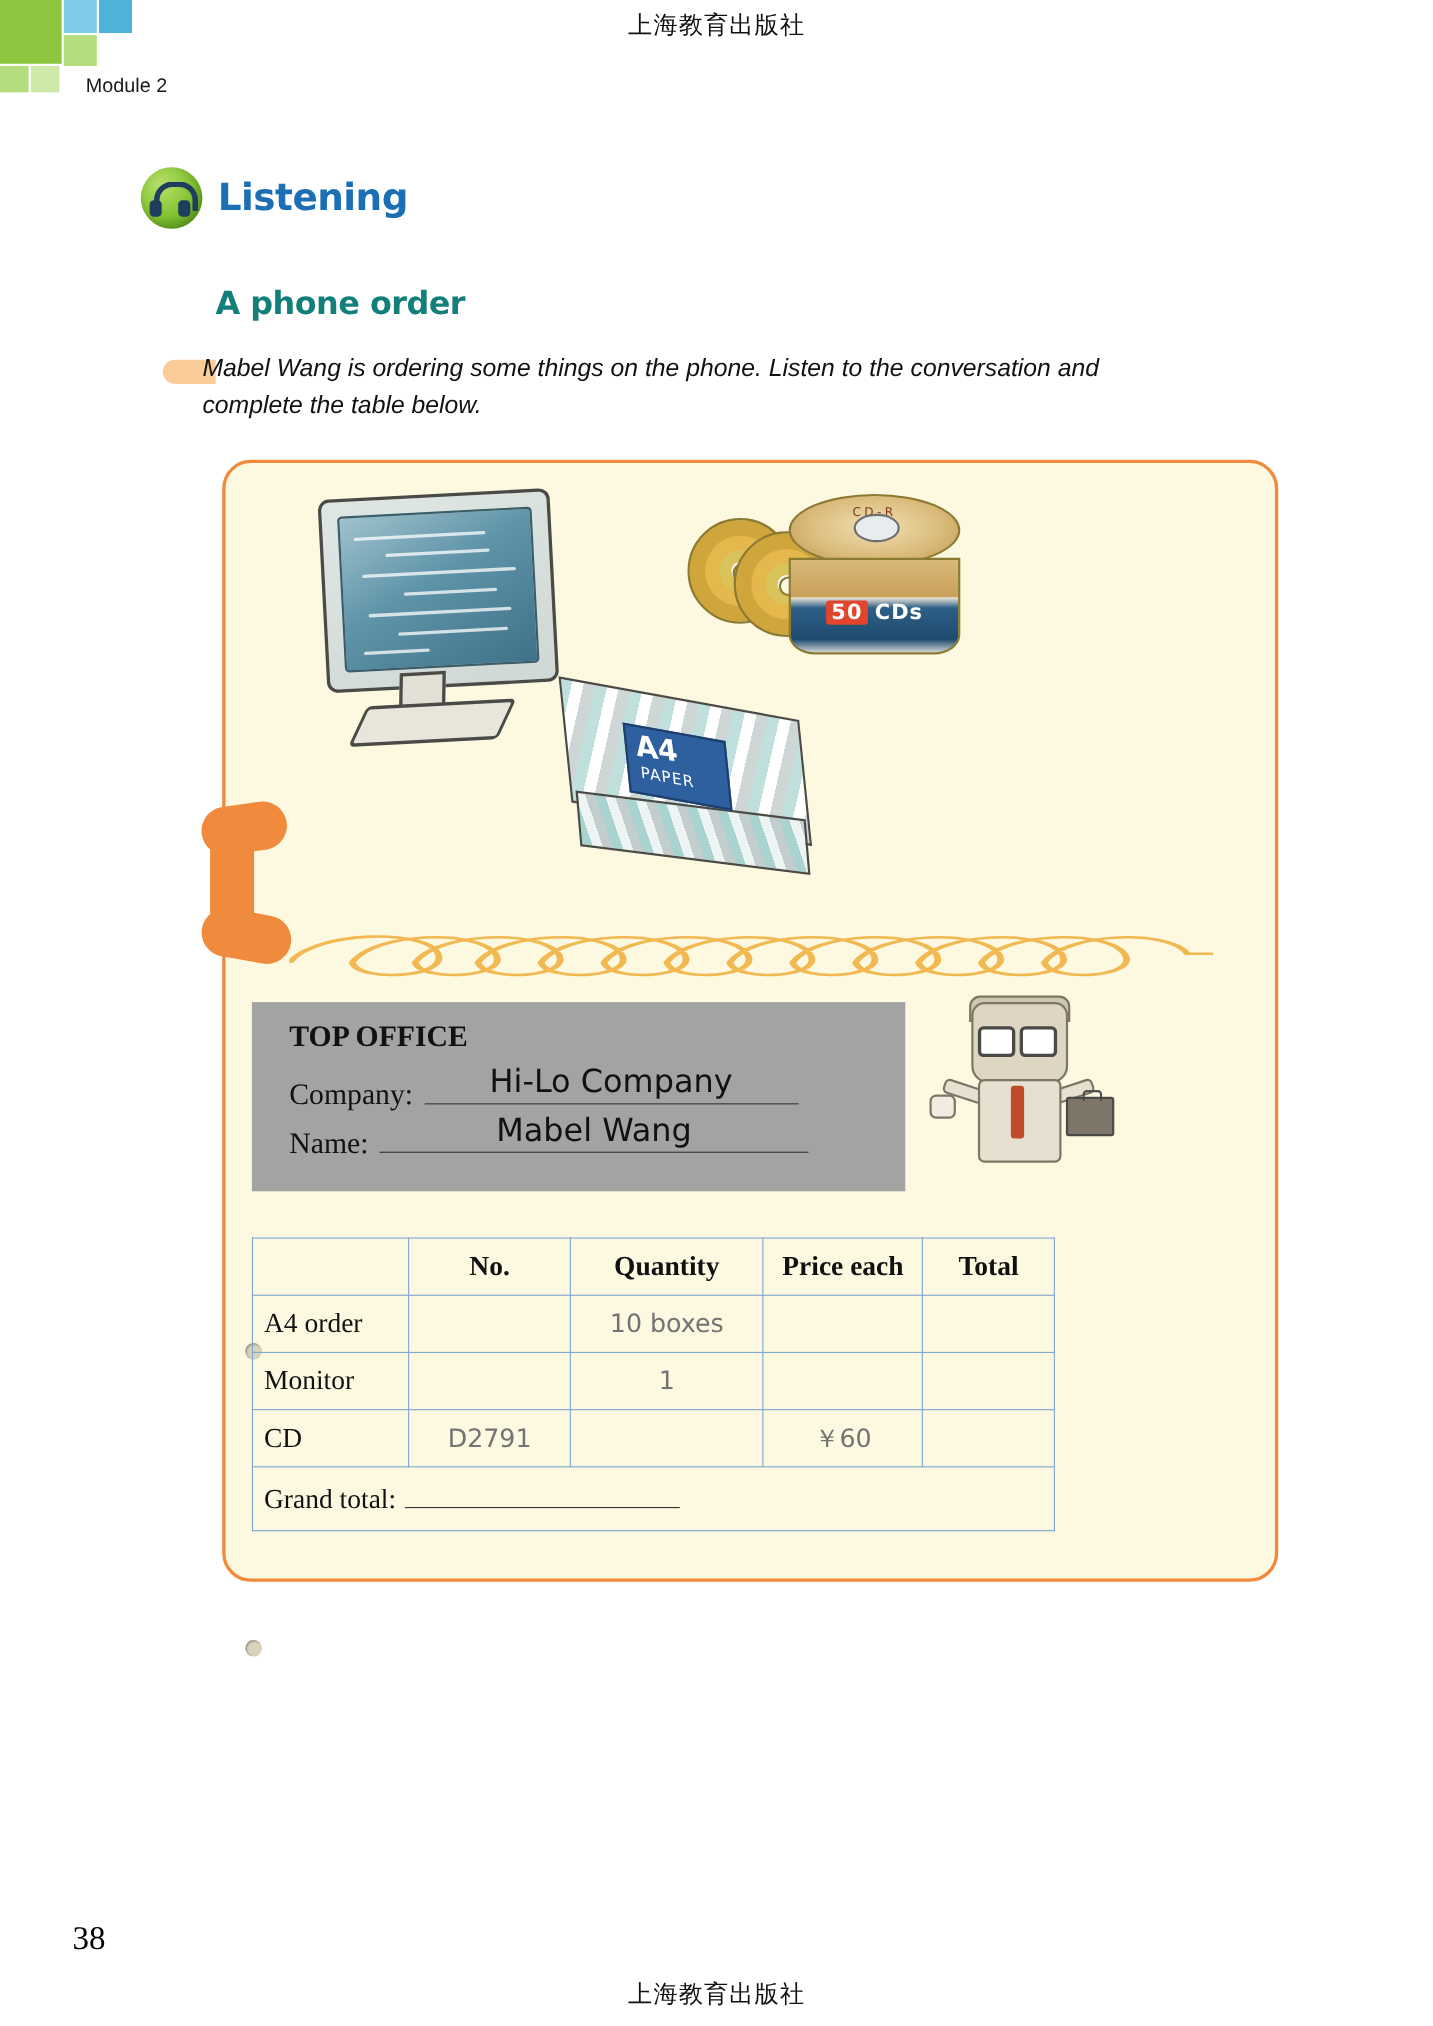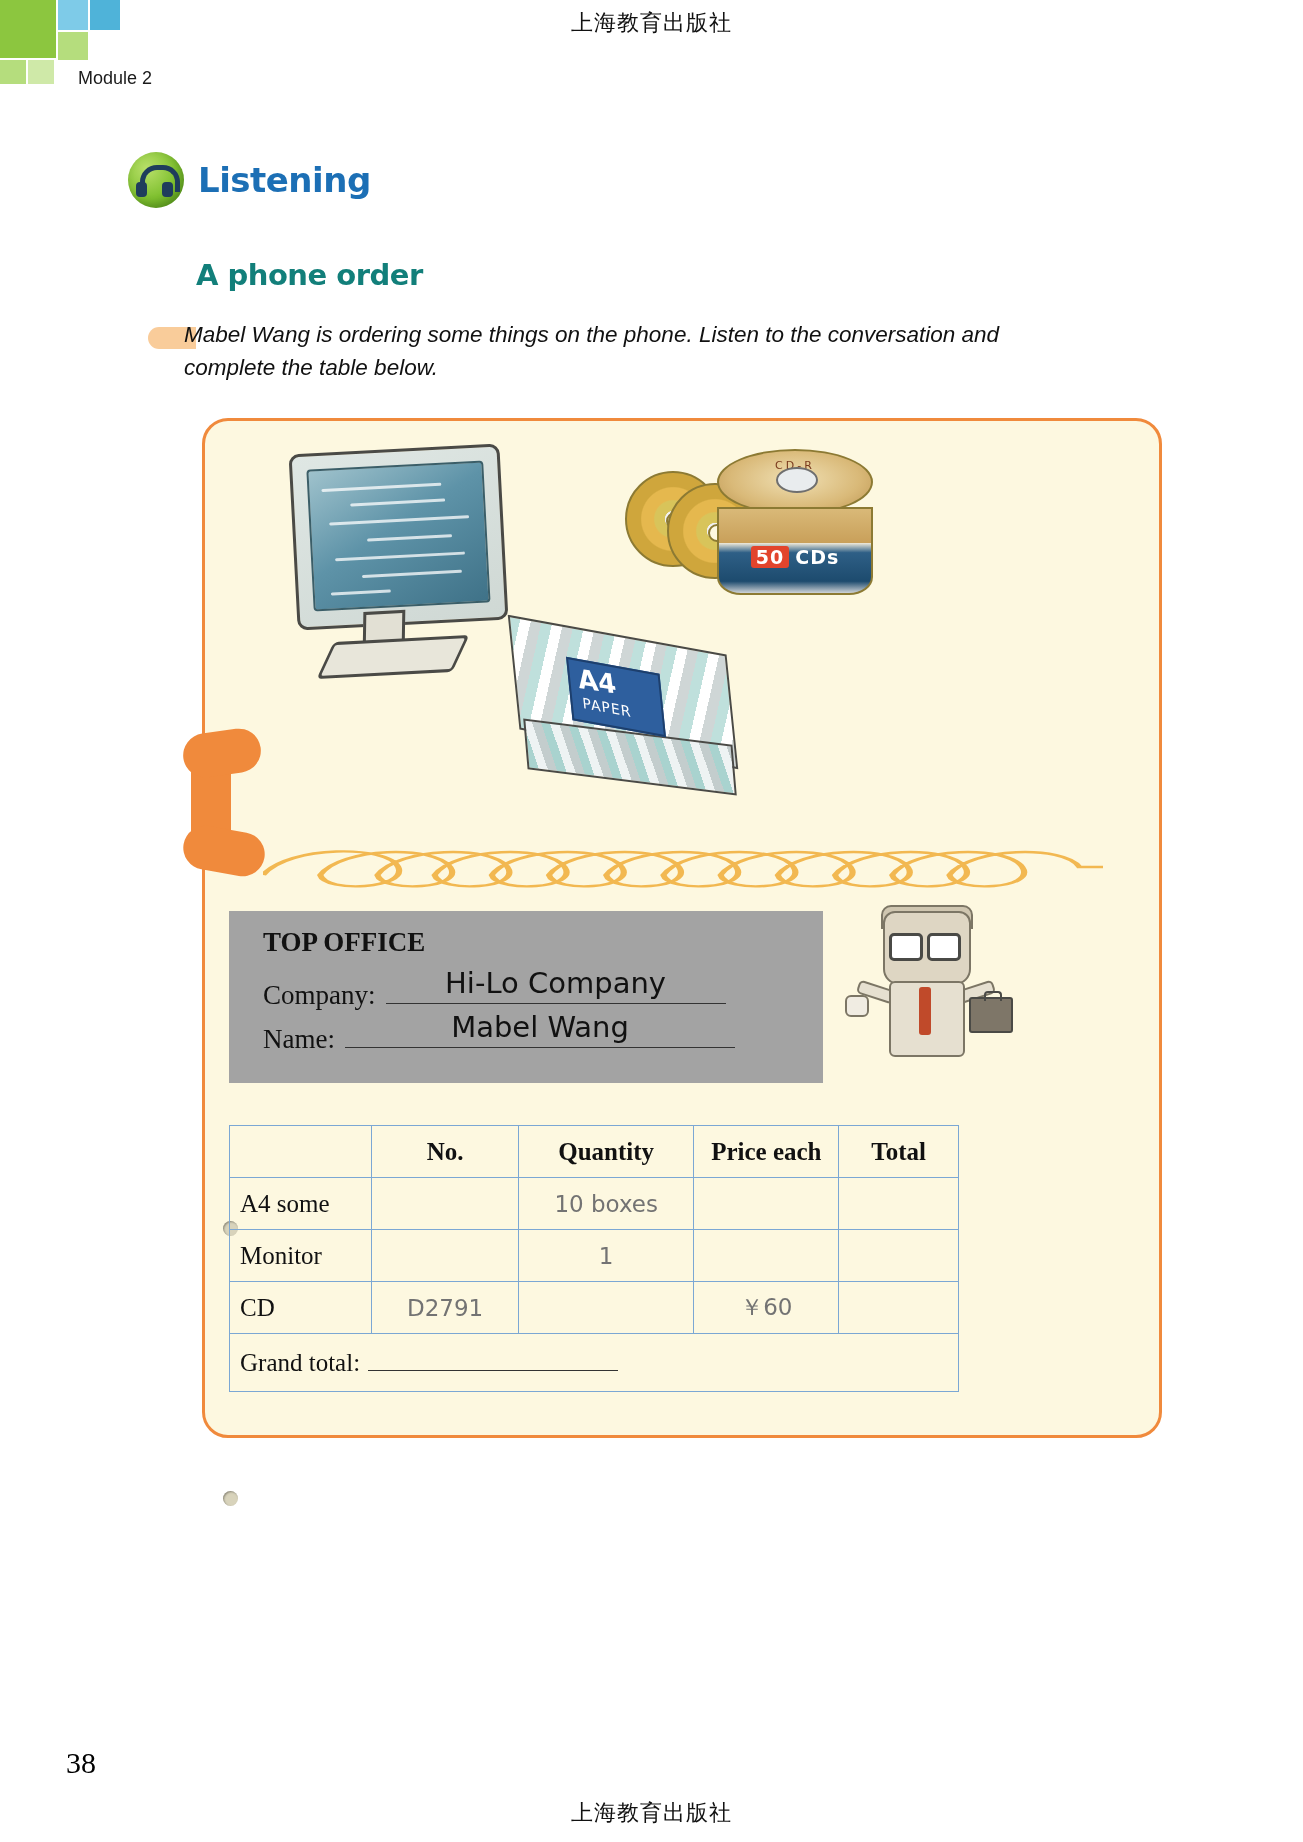--- a/index.html
+++ b/index.html
@@ -695,21 +695,21 @@
       <tr>
         <th class="col-item"></th>
         <th class="col-no">No.</th>
         <th class="col-qty">Quantity</th>
         <th class="col-price">Price each</th>
         <th class="col-total">Total</th>
       </tr>
     </thead>
     <tbody>
       <tr>
-        <td class="cell-item">A4 some</td>
+        <td class="cell-item">A4 order</td>
         <td class="answer"></td>
         <td class="answer">10 boxes</td>
         <td class="answer"></td>
         <td class="answer"></td>
       </tr>
       <tr>
         <td class="cell-item">Monitor</td>
         <td class="answer"></td>
         <td class="answer">1</td>
         <td class="answer"></td>

